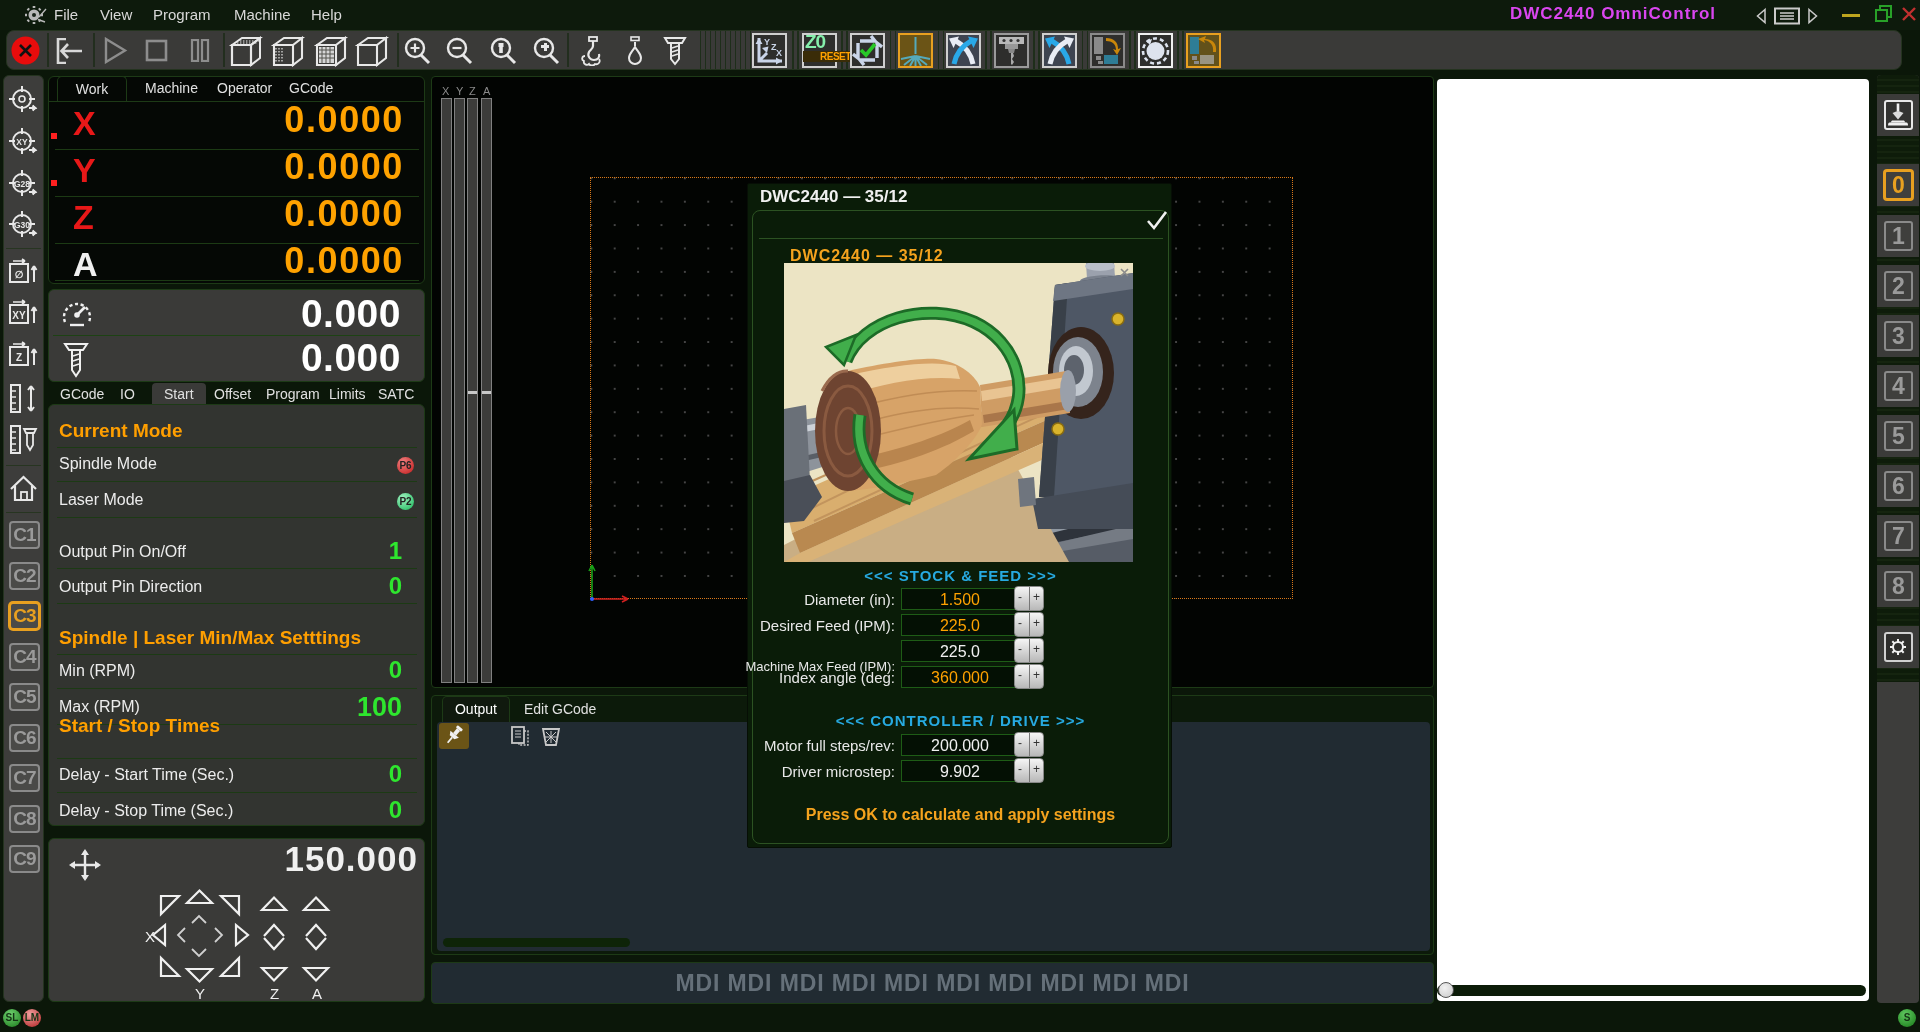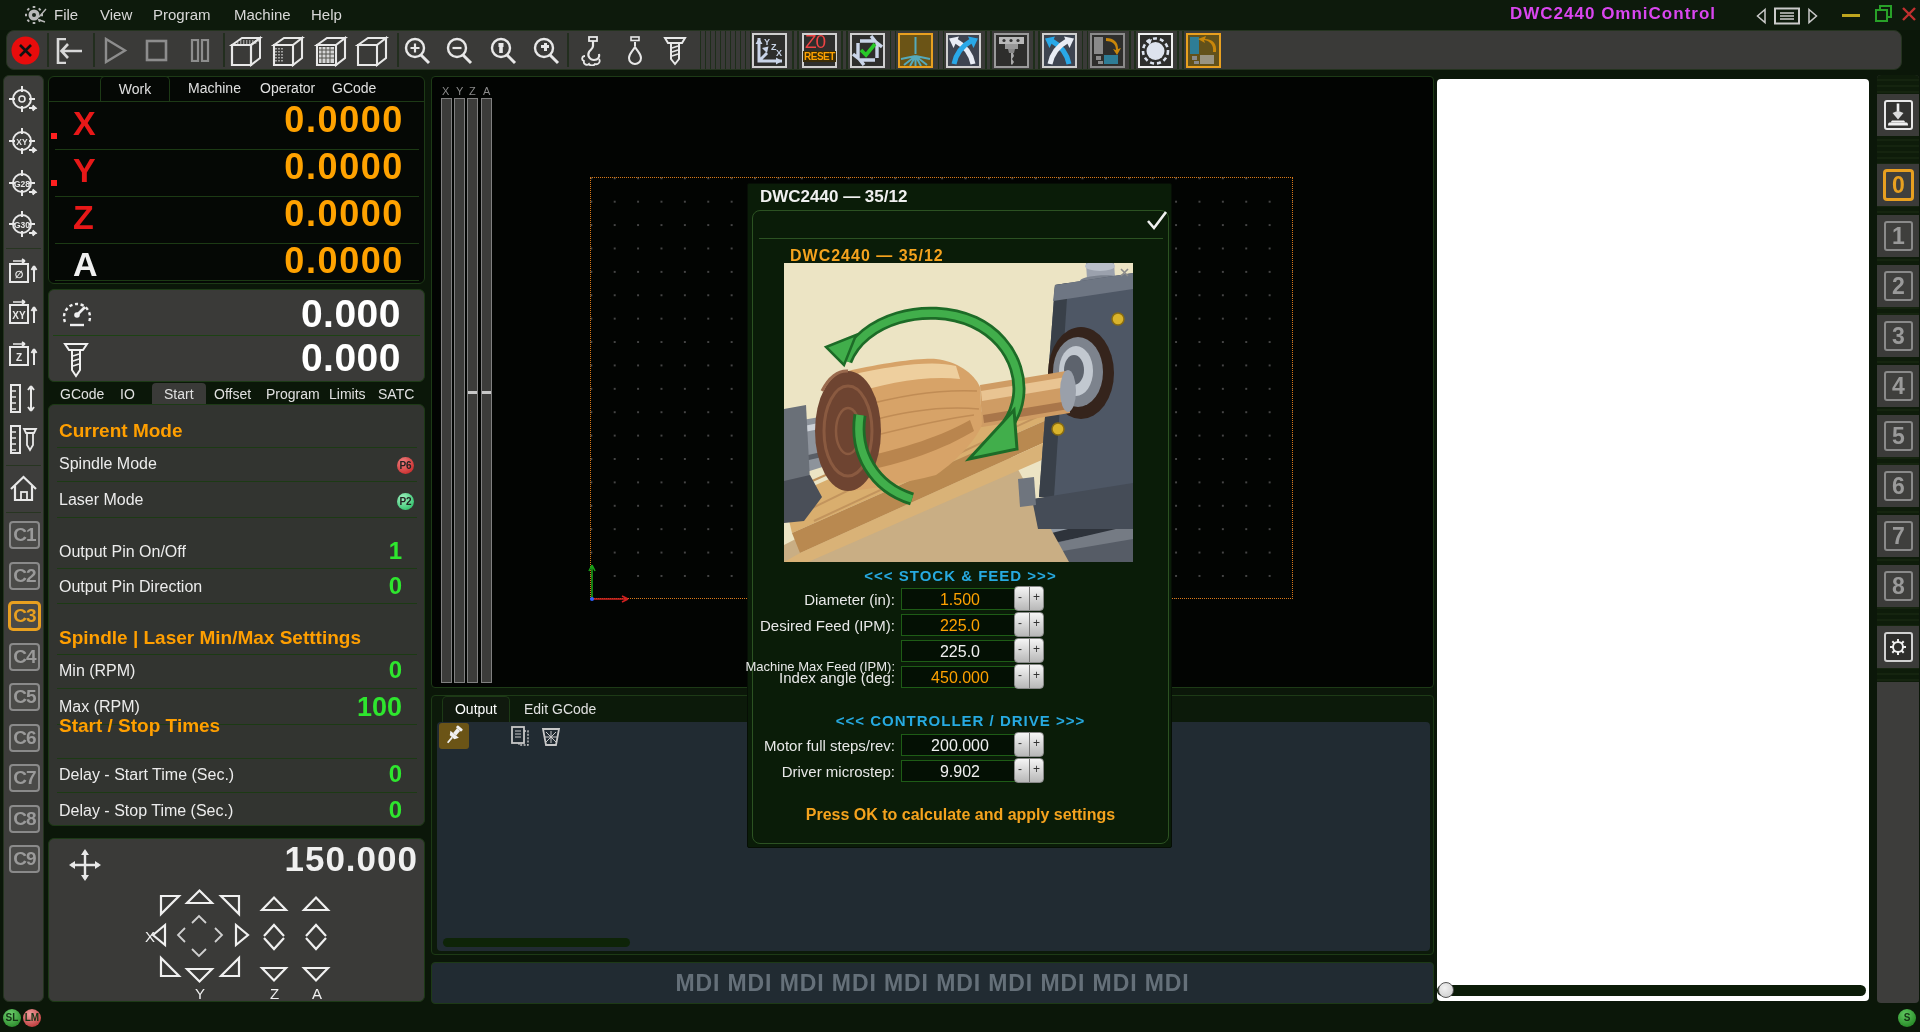--- a/index.html
+++ b/index.html
@@ -19,21 +19,21 @@
 .ibox { position:absolute; top:2px; width:35px; height:35px; border:2px solid #cfcfcf; background:#2e2e2c; display:flex; align-items:center; justify-content:center; }
 
 
 #leftbar { left:3px; top:75px; width:41px; height:927px; background:#3d3d3b; border-radius:6px; border:1px solid #24331f; }
 .lico { position:absolute; left:3px; width:33px; height:33px; display:flex; align-items:flex-end; justify-content:center; }
 .cbtn { position:absolute; left:5px; width:31px; height:28px; border:2px solid #8a8a8a; border-radius:4px; background:#4a4a48; color:#9a9a9a; font-weight:bold; font-size:19px; text-align:center; line-height:24px; letter-spacing:-1px; }
 .hsep { position:absolute; left:2px; width:35px; height:1px; background:#273521; }
 
 
 #dro { left:48px; top:76px; width:377px; height:208px; background:#050805; border:1px solid #1d3a16; border-radius:6px; }
-.drotab { position:absolute; top:-1px; height:25px; font-size:14px; color:#e0e0e0; padding:4px 10px 0 10px;margin-left:43px; }
+.drotab { position:absolute; top:-1px; height:25px; font-size:14px; color:#e0e0e0; padding:4px 10px 0 10px; }
 .drorow { position:absolute; left:6px; width:364px; height:45px; }
 .droline { position:absolute; left:6px; width:364px; height:1px; background:#1c3a14; }
 .axlab { position:absolute; left:18px; top:1px; font-size:34px; font-weight:bold; }
 .droval { position:absolute; right:15px; top:-4px; font-size:36px; font-weight:bold; color:#ffa200; letter-spacing:1.6px; }
 .reddot { position:absolute; left:2px; width:6px; height:6px; background:#ff2020; }
 
 
 #speed { left:48px; top:289px; width:377px; height:93px; background:#3a3a38; border:1px solid #1d3a16; border-radius:6px; }
 .spdval { position:absolute; right:23px; font-size:39px; font-weight:bold; color:#fff; letter-spacing:0.5px; }
 
@@ -218,22 +218,22 @@
       <svg width="31" height="31" viewBox="0 0 31 31">
         <path d="M5 3 V26 H28 M5 26 L13 18" fill="none" stroke="#c9d4e8" stroke-width="3"></path>
         <path d="M5 3 L1.5 9 H8.5 Z M28 26 L22 22.5 V29.5 Z M13 18 L14.5 11.5 L8 13 Z" fill="#c9d4e8"></path>
         <text x="10" y="10" fill="#c9d4e8" font-size="9" font-weight="bold" font-family="Liberation Sans">Y</text>
         <text x="17" y="15" fill="#c9d4e8" font-size="9" font-weight="bold" font-family="Liberation Sans">Z</text>
         <text x="22" y="21" fill="#c9d4e8" font-size="9" font-weight="bold" font-family="Liberation Sans">X</text>
       </svg>
     </div>
     <div class="ibox" style="left:795px;background:#2e2e2c">
       <div style="position:relative;width:31px;height:31px">
-        <span style="position:absolute;left:1px;top:-4px;font-weight:normal;font-size:19px;color:#ef4444;letter-spacing:-1px">Z0</span>
-        <span style="position:absolute;left:-1px;top:16px;font-weight:bold;font-size:10px;color:#ffa200;background:#3a2c08;padding:0 1px;letter-spacing:-0.5px">RESET</span>
+        <span style="position:absolute;left:1px;top:-4px;font-weight:bold;font-size:19px;color:#86efac;letter-spacing:-1px">Z0</span>
+        <span style="position:absolute;left:-1px;top:16px;font-weight:bold;font-size:10px;color:#ffa200;background:#3a2c08;padding:0 17px;letter-spacing:-0.5px">RESET</span>
       </div>
     </div>
     <div class="ibox" style="left:843px">
       <svg width="31" height="31" viewBox="0 0 31 31">
         <path d="M8 6 H23 l-4 -5 M23 25 H8 l4 5 M6 8 v15 l-5 -4 M25 23 V8 l5 4" fill="none" stroke="#c9d4e8" stroke-width="3.4"></path>
         <path d="M9 15 l5 5 l9 -11" fill="none" stroke="#28c828" stroke-width="3.6"></path>
       </svg>
     </div>
     <div class="ibox" style="left:891px;border-color:#e8a020;background:#6b5416">
       <svg width="31" height="31" viewBox="0 0 31 31">
@@ -714,21 +714,21 @@
       <div class="frow" style="top:429px">
           <span class="flab" style="font-size:13px;top:19px">Machine Max Feed (IPM):</span>
           <span class="fbox" style="color:#f0f0f0">225.0</span>
           <span class="fbtns">
             <span class="fm">-</span>
             <span class="fp">+</span>
           </span>
         </div>
       <div class="frow" style="top:455px">
           <span class="flab">Index angle (deg:</span>
-          <span class="fbox" style="color:#ffa200">450.000</span>
+          <span class="fbox" style="color:#ffa200">360.000</span>
           <span class="fbtns">
             <span class="fm">-</span>
             <span class="fp">+</span>
           </span>
         </div>
       <div class="cyanh" style="top:501px">&lt;&lt;&lt; CONTROLLER / DRIVE &gt;&gt;&gt;</div>
       <div class="frow" style="top:523px">
           <span class="flab">Motor full steps/rev:</span>
           <span class="fbox" style="color:#f0f0f0">200.000</span>
           <span class="fbtns">

